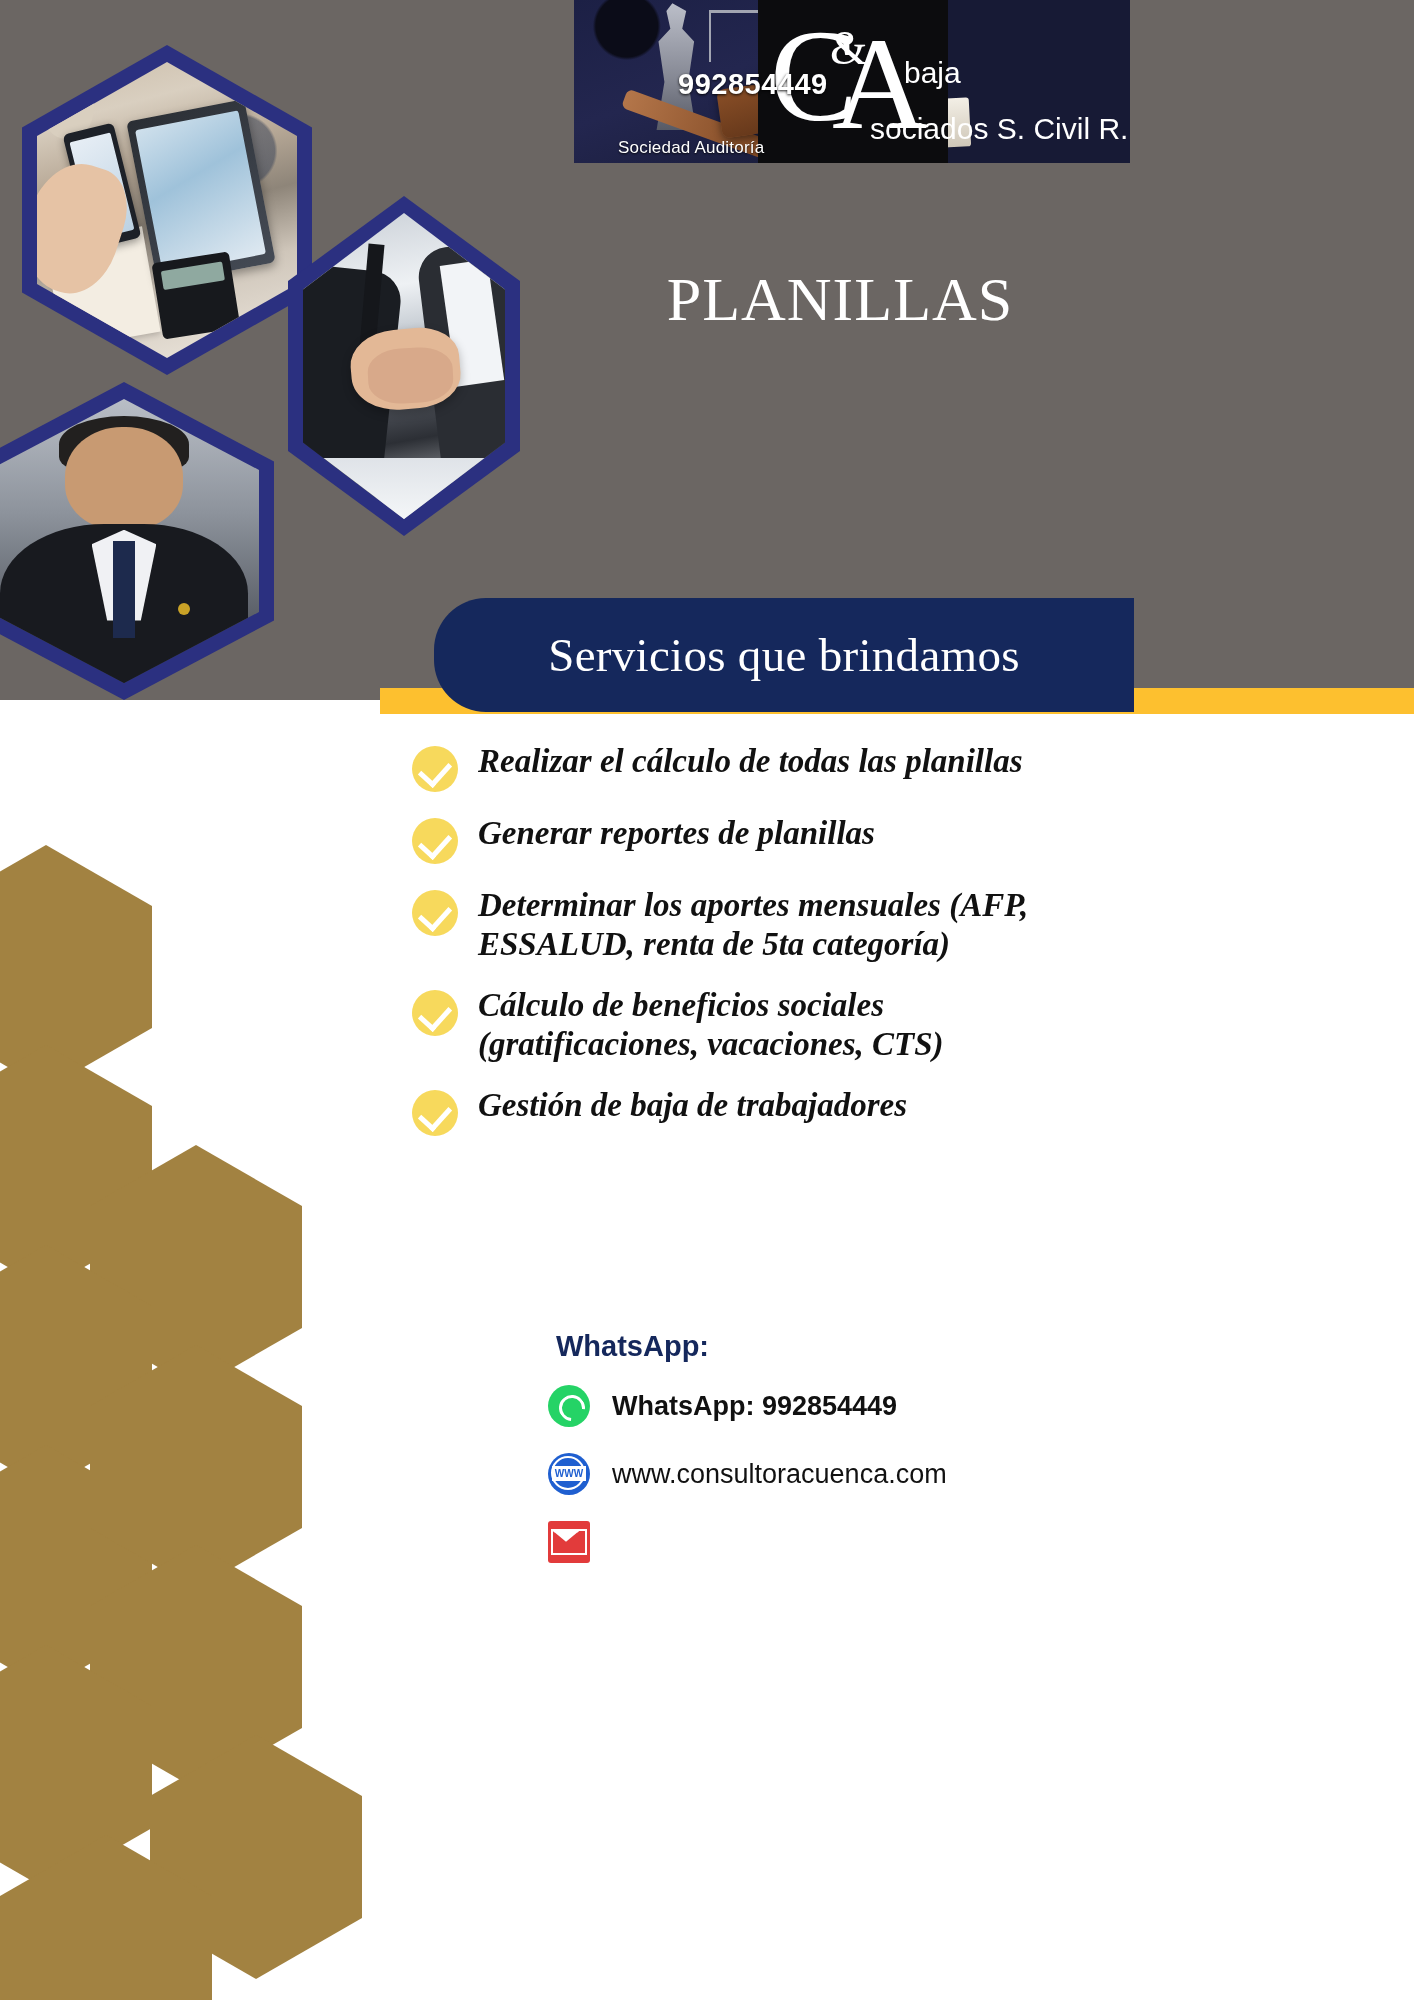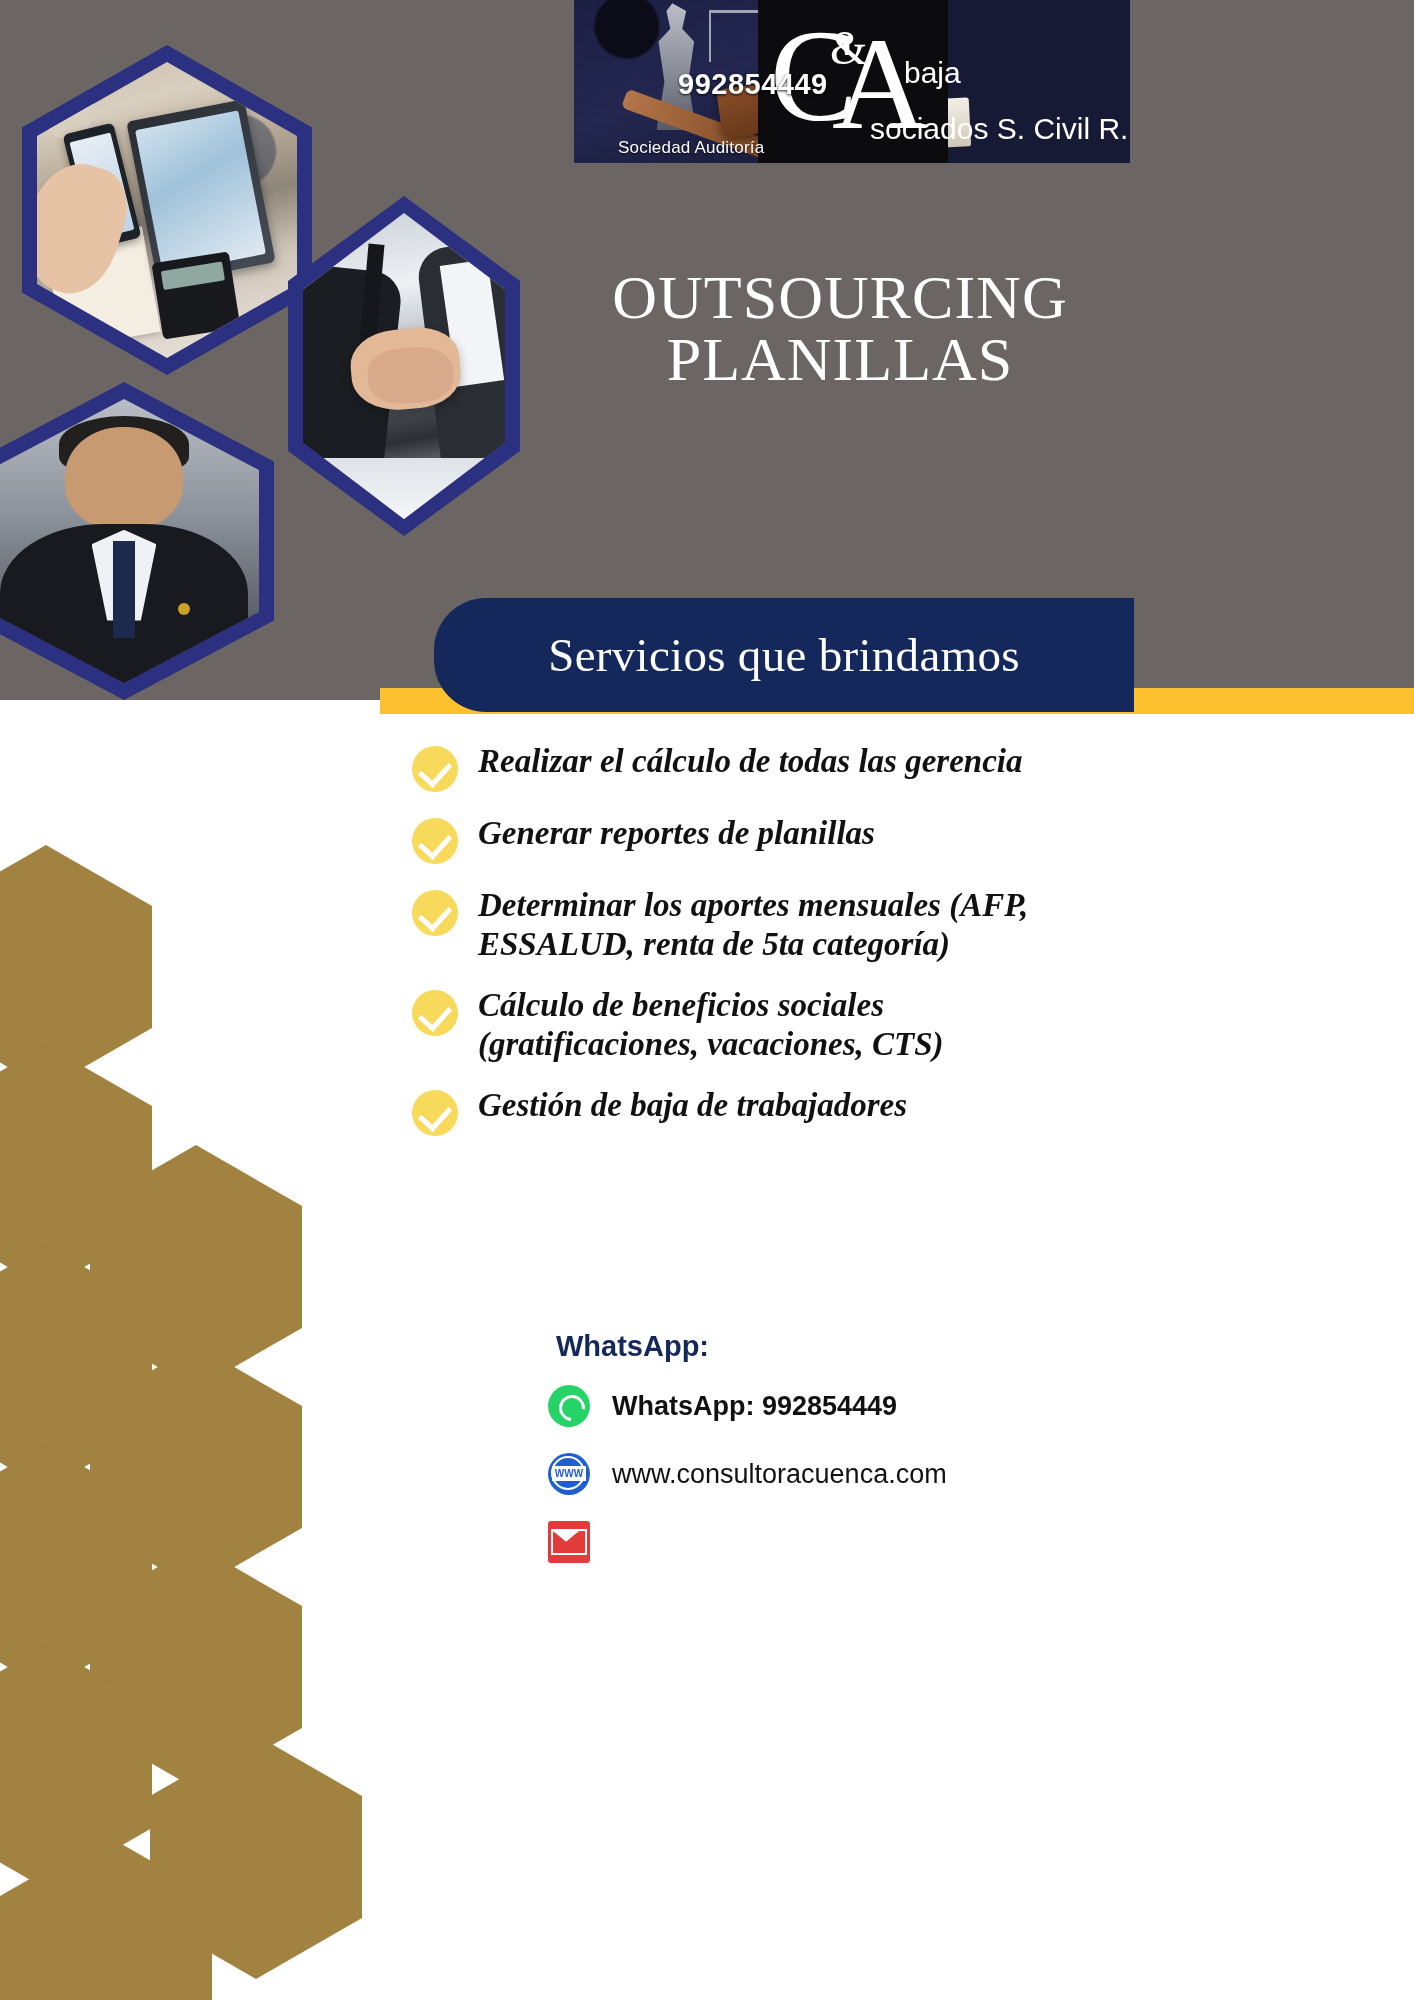--- a/index.html
+++ b/index.html
@@ -298,32 +298,31 @@
       <div class="a-let">A</div>
       <div class="amp">&amp;</div>
     </div>
     <div class="phonenum">992854449</div>
     <div class="sociedad">Sociedad Auditoría</div>
     <div class="brand-c">baja</div>
     <div class="brand-a">sociados S. Civil R.L.</div>
   </div>
 
   <div class="title-wrap">
-    <div class="title-l1">OUTSOURCING</div>
     <div class="title-l2">PLANILLAS</div>
   </div>
 
   <div class="svc-banner">
     <span>Servicios que brindamos</span>
   </div>
 
   <div class="svc-list">
     <div class="svc-item">
       <div class="tick"></div>
-      <div class="svc-text">Realizar el cálculo de todas las gerencia</div>
+      <div class="svc-text">Realizar el cálculo de todas las planillas</div>
     </div>
     <div class="svc-item">
       <div class="tick"></div>
       <div class="svc-text">Generar reportes de planillas</div>
     </div>
     <div class="svc-item">
       <div class="tick"></div>
       <div class="svc-text">Determinar los aportes mensuales (AFP, ESSALUD, renta de 5ta categoría)</div>
     </div>
     <div class="svc-item">

